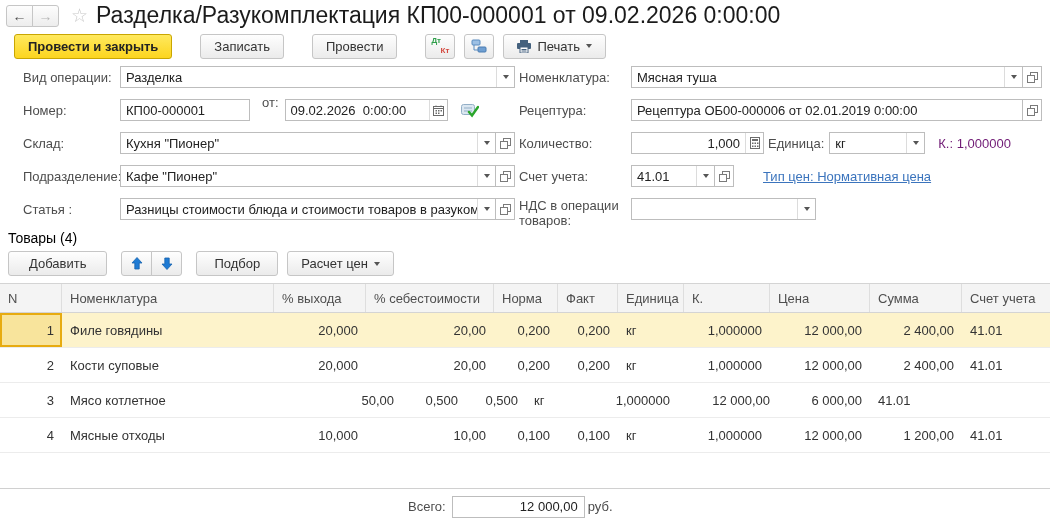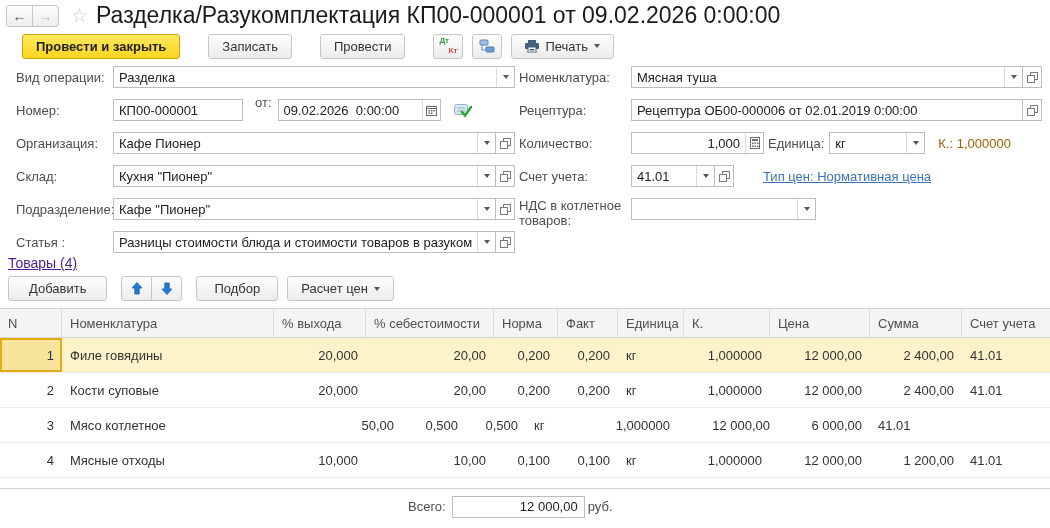--- a/index.html
+++ b/index.html
@@ -18,64 +18,64 @@
     width:27px; height:22px; display:flex; align-items:center; justify-content:center;
     background:linear-gradient(#fdfdfd,#ededed); border:1px solid #c6c6c6;
     font-size:14px; font-weight:bold; cursor:pointer;
   }
   .navbtn.back { border-radius:3px 0 0 3px; color:#4a4a4a; }
   .navbtn.fwd  { border-radius:0 3px 3px 0; margin-left:-1px; color:#b5b5b5; }
   .star { margin:0 8px 0 12px; color:#c9c9c9; font-size:19px; line-height:1; }
   .page-title { font-size:23px; color:#1b1b1b; white-space:nowrap; }
 
   
-  .toolbar { display:flex; align-items:center; padding:2px 8px 0 22px; height:30px; gap:9px; }
+  .toolbar { display:flex; align-items:center; padding:2px 8px 0 14px; height:30px; gap:9px; }
   .btn {
     height:25px; padding:0 13px; display:inline-flex; align-items:center; justify-content:center;
     background:linear-gradient(#fefefe,#ebebeb); border:1px solid #c6c6c6; border-radius:3px;
     font-size:13px; color:#333; cursor:pointer; white-space:nowrap;
   }
   .btn-primary {
     background:linear-gradient(#ffe95e,#fcd51f); border:1px solid #c9a602; font-weight:bold; color:#222;
   }
   .btn-icon { width:30px; padding:0; }
   .dtkt { position:relative; width:18px; height:18px; font-size:8px; font-weight:bold; line-height:1; }
   .dtkt .dt { position:absolute; top:0; left:0; color:#2e9e49; }
   .dtkt .kt { position:absolute; bottom:0; right:0; color:#d4483e; }
   .caret { width:0; height:0; border-left:3.5px solid transparent; border-right:3.5px solid transparent;
            border-top:4px solid #555; display:inline-block; margin-left:6px; }
   .gap-lg { width:10px; }
 
   
   .form { display:flex; margin-top:6px; }
-  .col-left  { width:515px; padding-left:16px; }
+  .col-left  { width:515px; padding-left:23px; }
   .col-right { flex:1; padding-left:4px; padding-right:8px; }
   .frow { display:flex; align-items:center; height:22px; margin-bottom:11px; }
   .frow.top { align-items:flex-start; height:auto; }
   .flabel { width:97px; flex:none; color:#4d4d4d; }
   .flabel-r { width:112px; flex:none; color:#4d4d4d; line-height:15px; }
   .inline-label { color:#4d4d4d; white-space:nowrap; }
   .field {
     display:flex; align-items:center; height:22px; background:#fff;
     border:1px solid #bdbdbd; overflow:hidden;
   }
   .field .val { flex:1; padding:0 5px; white-space:pre; overflow:hidden; color:#222; }
   .field .val.num { text-align:right; }
   .ddbtn { width:18px; height:100%; flex:none; display:flex; align-items:center; justify-content:center;
            border-left:1px solid #dcdcdc; cursor:pointer; }
   .ddbtn .caret { margin-left:0; }
   .sq-btn { width:20px; height:22px; flex:none; display:flex; align-items:center; justify-content:center;
             border:1px solid #bdbdbd; margin-left:-1px; background:#fff; cursor:pointer; }
   .grow { flex:1; }
-  .kcoef { color:#a16207; white-space:nowrap;text-align:right; }
+  .kcoef { color:#701a75; white-space:nowrap;text-align:right; }
   a.link { color:#3b74bd; text-decoration:underline; white-space:nowrap; cursor:pointer; }
   .status-icon { margin-left:13px; display:flex; align-items:center; }
 
   
-  .goods-title { margin:2px 0 5px 8px; font-size:14px; color:#4c1d95;text-decoration:underline; }
+  .goods-title { margin:2px 0 5px 8px; font-size:14px; color:#000000; }
   .goods-toolbar { display:flex; align-items:center; margin:0 0 7px 8px; gap:14px; }
   .arrow-group { display:flex; }
   .arrow-btn { width:31px; height:25px; display:flex; align-items:center; justify-content:center;
     background:linear-gradient(#fefefe,#ebebeb); border:1px solid #c6c6c6; cursor:pointer; }
   .arrow-btn.up { border-radius:3px 0 0 3px; }
   .arrow-btn.down { border-radius:0 3px 3px 0; margin-left:-1px; }
 
   
   .tbl { width:1050px; border-top:1px solid #d4d4d4; }
   .thead { display:flex; height:29px; background:#f4f4f4; border-bottom:1px solid #d4d4d4;
@@ -189,35 +189,20 @@
         <div class="status-icon">
           <svg width="18" height="15" viewBox="0 0 18 15">
             <rect x="0.5" y="1.5" width="13" height="10" rx="2" fill="#dbe7f1" stroke="#93afc7"></rect>
             <line x1="3" y1="5" x2="11" y2="5" stroke="#93afc7"></line>
             <line x1="3" y1="8" x2="11" y2="8" stroke="#93afc7"></line>
             <path d="M8 9 L11 12.5 L17 4" fill="none" stroke="#2ba62b" stroke-width="2.4" stroke-linecap="round"></path>
           </svg>
         </div>
       </div>
       <div class="frow">
-        <div class="flabel">Организация:</div>
-        <div class="field grow">
-          <div class="val">Кафе Пионер</div>
-          <div class="ddbtn">
-              <span class="caret"></span>
-            </div>
-        </div>
-        <div class="sq-btn">
-          <svg width="11" height="11" viewBox="0 0 11 11">
-            <rect x="3.5" y="0.5" width="7" height="7" fill="#fff" stroke="#7a7a7a"></rect>
-            <rect x="0.5" y="3.5" width="7" height="7" fill="#fff" stroke="#7a7a7a"></rect>
-          </svg>
-        </div>
-      </div>
-      <div class="frow">
         <div class="flabel">Склад:</div>
         <div class="field grow">
           <div class="val">Кухня "Пионер"</div>
           <div class="ddbtn">
               <span class="caret"></span>
             </div>
         </div>
         <div class="sq-btn">
           <svg width="11" height="11" viewBox="0 0 11 11">
             <rect x="3.5" y="0.5" width="7" height="7" fill="#fff" stroke="#7a7a7a"></rect>
@@ -322,21 +307,21 @@
         <div class="sq-btn">
           <svg width="11" height="11" viewBox="0 0 11 11">
             <rect x="3.5" y="0.5" width="7" height="7" fill="#fff" stroke="#7a7a7a"></rect>
             <rect x="0.5" y="3.5" width="7" height="7" fill="#fff" stroke="#7a7a7a"></rect>
           </svg>
         </div>
         <a class="link" style="margin-left:29px">Тип цен: Нормативная цена</a>
       </div>
       <div class="frow top" style="margin-bottom:0">
         <div class="flabel-r">
-          <div>НДС в котлетное</div>
+          <div>НДС в операции</div>
           <div>товаров:</div>
         </div>
         <div class="field" style="width:185px">
           <div class="val"></div>
           <div class="ddbtn">
               <span class="caret"></span>
             </div>
         </div>
       </div>
     </div>

